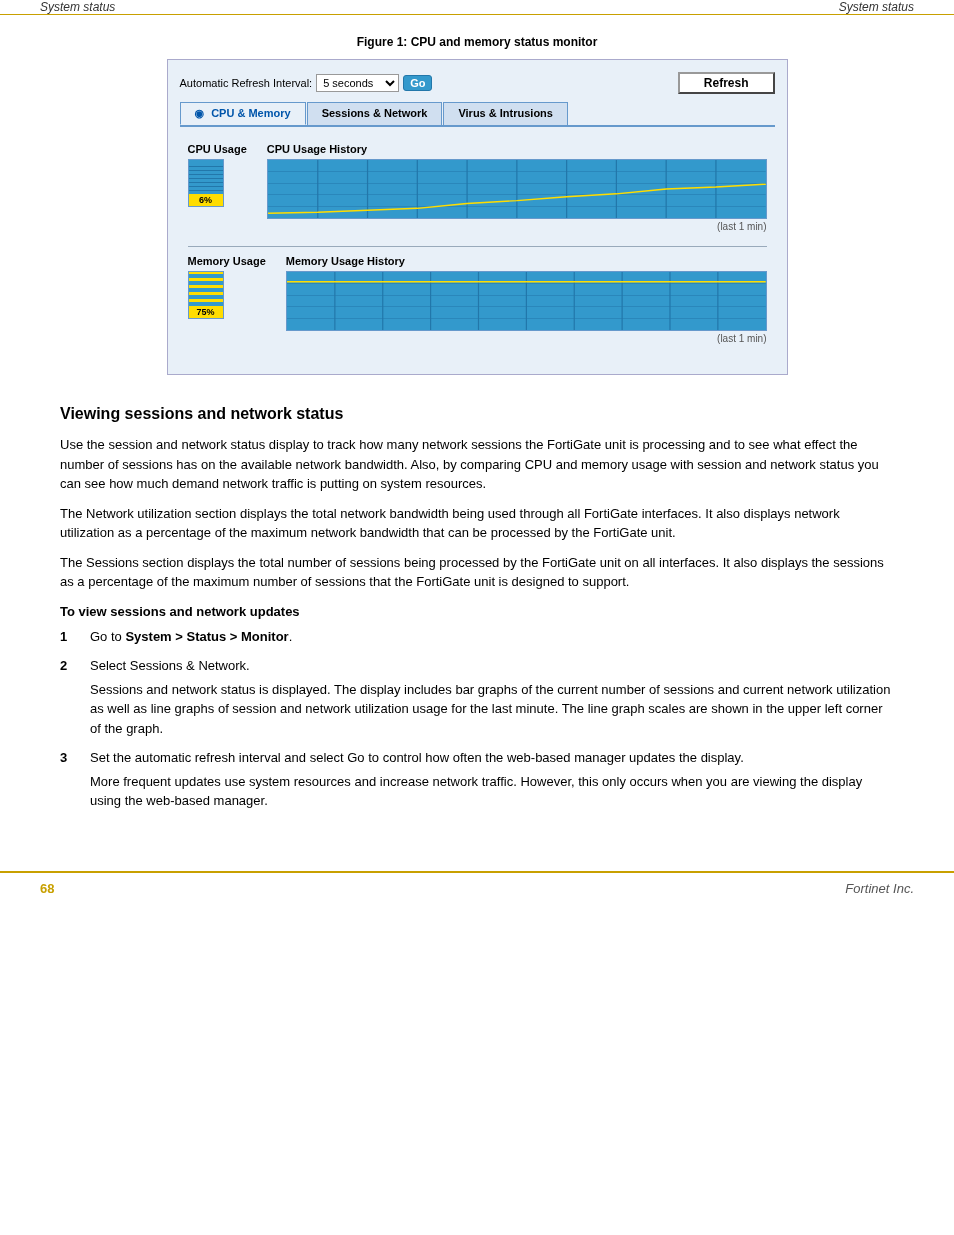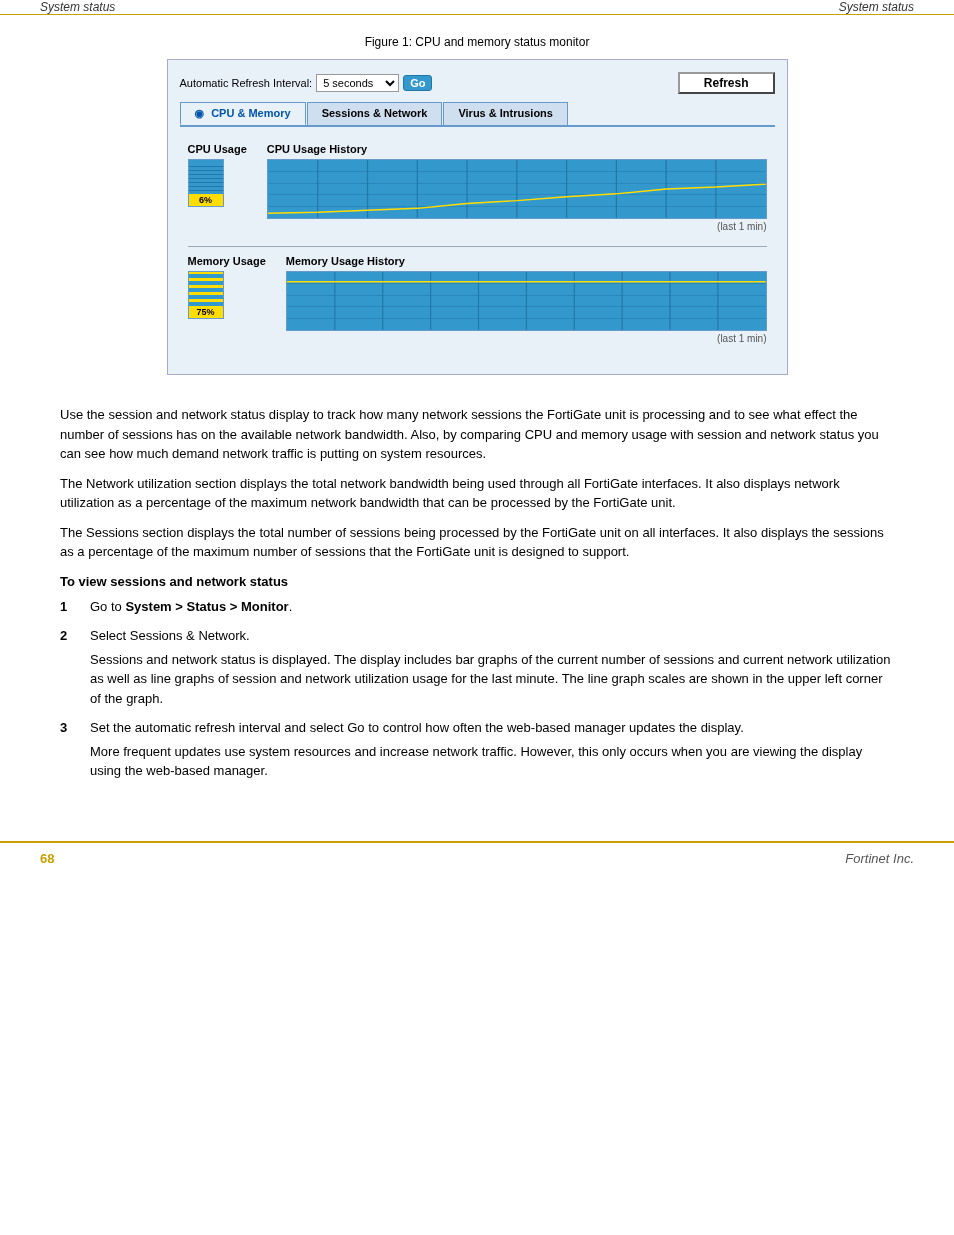--- a/index.html
+++ b/index.html
@@ -33,21 +33,21 @@
 
     
     .content-area {
       padding: 20px 60px 20px 60px;
     }
 
     
     .figure-caption {
       text-align: center;
       font-size: 12px;
-      font-weight: normal;
+      font-weight: bold;
       margin-bottom: 10px;
       color: #000;
     }
 
     
     .screenshot-box {
       border: 1px solid #aac;
       background: #e8f0f8;
       margin: 0 auto 30px auto;
       padding: 12px;
@@ -401,26 +401,27 @@
                 <polyline points="0,10 20,10 40,10 60,10 80,10 100,10 120,10 140,10 160,10 180,10 200,10" fill="none" stroke="#ffdd00" stroke-width="1.5"></polyline>
               </svg>
             </div>
             <div class="last-min-label">(last 1 min)</div>
           </div>
         </div>
 
       </div>
     </div>
 
+    <div class="section-heading">Viewing sessions and network status</div>
 
     <p class="body-text">Use the session and network status display to track how many network sessions the FortiGate unit is processing and to see what effect the number of sessions has on the available network bandwidth. Also, by comparing CPU and memory usage with session and network status you can see how much demand network traffic is putting on system resources.</p>
     <p class="body-text">The Network utilization section displays the total network bandwidth being used through all FortiGate interfaces. It also displays network utilization as a percentage of the maximum network bandwidth that can be processed by the FortiGate unit.</p>
     <p class="body-text">The Sessions section displays the total number of sessions being processed by the FortiGate unit on all interfaces. It also displays the sessions as a percentage of the maximum number of sessions that the FortiGate unit is designed to support.</p>
 
-    <div class="sub-heading">To view sessions and network status</div>
+    <div class="sub-heading">To view sessions and network updates</div>
 
     <ol class="numbered-list">
       <li>
         <span class="list-number">1</span>
         <div class="list-content">
           <span>Go to </span><span class="bold">System &gt; Status &gt; Monitor</span><span>.</span>
         </div>
       </li>
       <li>
         <span class="list-number">2</span>

